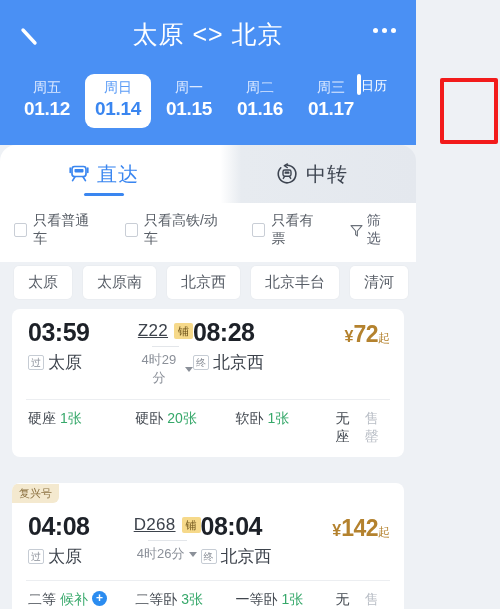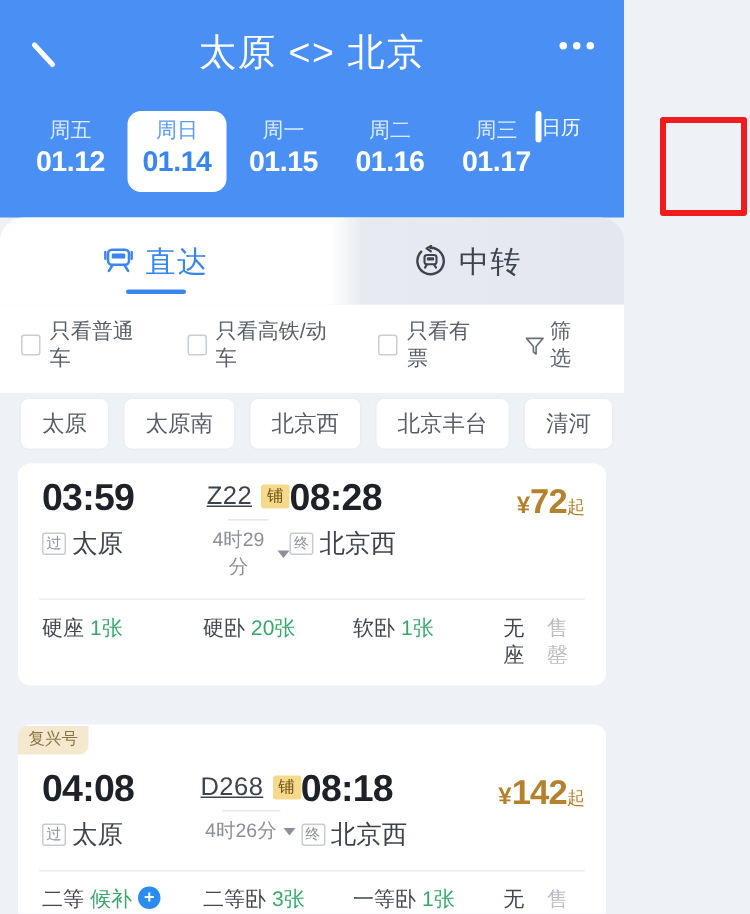--- a/index.html
+++ b/index.html
@@ -389,21 +389,21 @@
               <span class="train-no">D268</span>
               <span class="bed-badge">铺</span>
             </div>
             <div class="mid-rule"></div>
             <div class="duration">
               <span>4时26分</span>
               <span class="caret"></span>
             </div>
           </div>
           <div class="col-arr">
-            <div class="time">08:18</div>
+            <div class="time">08:04</div>
             <div class="stn-line">
               <span class="stn-tag">终</span>
               <span class="stn-name">北京西</span>
             </div>
           </div>
           <div class="col-price">
             <div class="price">
               <span class="yen">¥</span><span class="amt">142</span><span class="qi">起</span>
             </div>
           </div>

